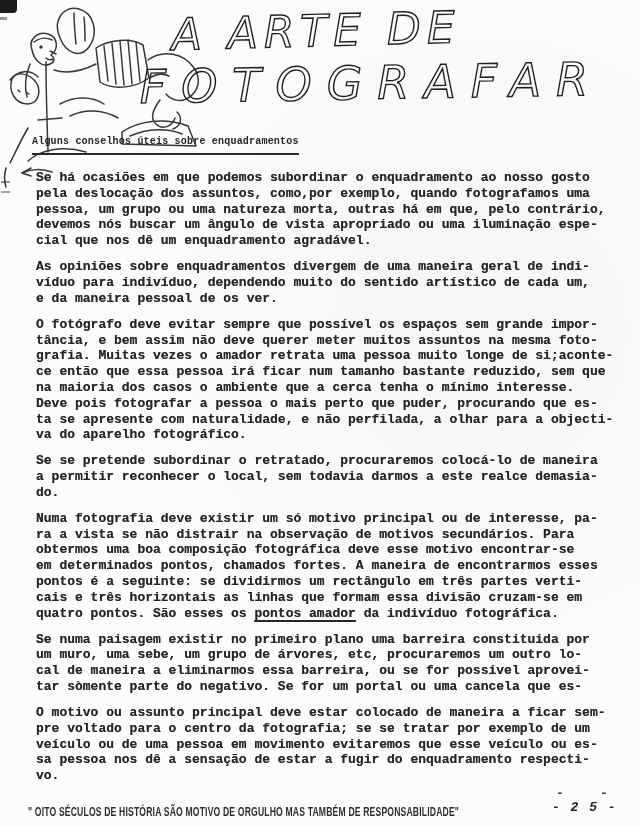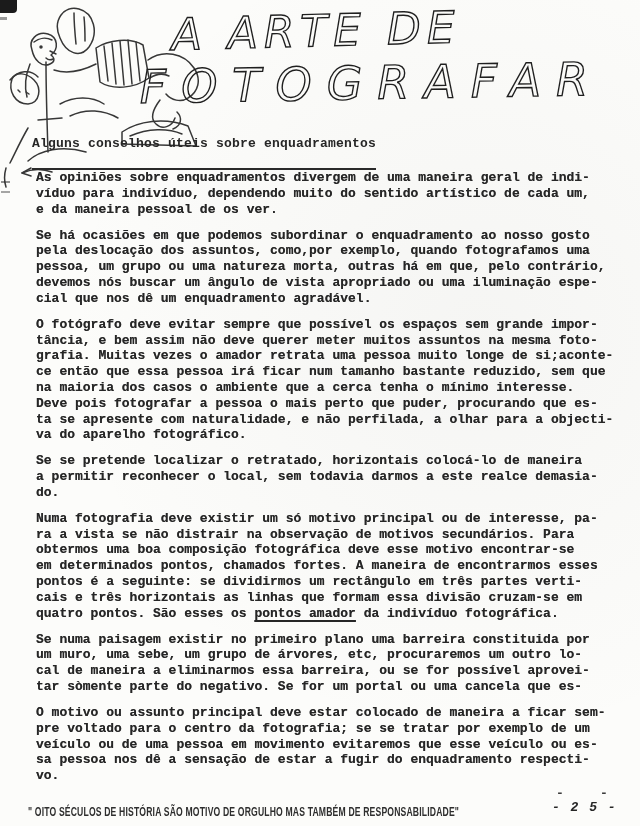--- a/index.html
+++ b/index.html
@@ -11,22 +11,22 @@
     overflow:hidden;color:#262626;
   }
   .corner-mark{position:absolute;left:0;top:0;width:17px;height:13px;background:#1b1b1b;border-bottom-right-radius:4px;}
   .corner-tick{position:absolute;left:0;top:17px;width:7px;height:3px;background:#555;opacity:.6;}
   .margin-specks{position:absolute;left:1px;top:181px;width:9px;height:8px;
     border-top:2px solid rgba(60,60,60,.55);border-bottom:2px solid rgba(60,60,60,.45);}
   .sketch{position:absolute;left:0;top:0;}
   .title-svg{position:absolute;left:0;top:0;}
   .heading{
     position:absolute;left:32px;top:136px;
-    font-weight:bold;font-size:13px;letter-spacing:.2px;
-    border-bottom:2px solid #2a2a2a;padding-bottom:17px;white-space:nowrap;
+    font-weight:bold;font-size:10px;letter-spacing:.2px;
+    border-bottom:2px solid #2a2a2a;padding-bottom:6px;white-space:nowrap;
   }
   .body-text{
     position:absolute;left:36px;top:170px;width:594px;
     font-size:13px;line-height:15.8px;font-weight:bold;
     text-shadow:0 0 .4px rgba(40,40,40,.65);
   }
   .para{margin:0 0 10.2px 0;white-space:pre-line;}
   .para .u{text-decoration:underline;text-underline-offset:3px;text-decoration-thickness:1.5px;}
   .footer-motto{
     position:absolute;left:28px;top:804px;
@@ -106,37 +106,37 @@
   <svg class="title-svg" width="640" height="125" viewBox="0 0 640 125" xmlns="http://www.w3.org/2000/svg">
     <g fill="none" stroke="#1f1f1f" stroke-width="1.4" font-family="'DejaVu Sans', sans-serif" font-style="oblique">
       <text x="172" y="50" font-size="44" letter-spacing="6" transform="rotate(-1.5 172 50)">A ARTE DE</text>
       <text x="140" y="103" font-size="46" letter-spacing="15" transform="rotate(-1 140 103)">FOTOGRAFAR</text>
     </g>
   </svg>
 
   <div class="heading">Alguns conselhos úteis sobre enquadramentos</div>
 
   <div class="body-text">
-    <p class="para">As opiniões sobre enquadramentos divergem de uma maneira geral de indi-
-víduo para indivíduo, dependendo muito do sentido artístico de cada um,
-e da maneira pessoal de os ver.</p>
     <p class="para">Se há ocasiões em que podemos subordinar o enquadramento ao nosso gosto
 pela deslocação dos assuntos, como,por exemplo, quando fotografamos uma
 pessoa, um grupo ou uma natureza morta, outras há em que, pelo contrário,
 devemos nós buscar um ângulo de vista apropriado ou uma iluminação espe-
 cial que nos dê um enquadramento agradável.</p>
+    <p class="para">As opiniões sobre enquadramentos divergem de uma maneira geral de indi-
+víduo para indivíduo, dependendo muito do sentido artístico de cada um,
+e da maneira pessoal de os ver.</p>
     <p class="para">O fotógrafo deve evitar sempre que possível os espaços sem grande impor-
 tância, e bem assim não deve querer meter muitos assuntos na mesma foto-
 grafia. Muitas vezes o amador retrata uma pessoa muito longe de si;aconte-
 ce então que essa pessoa irá ficar num tamanho bastante reduzido, sem que
 na maioria dos casos o ambiente que a cerca tenha o mínimo interesse.
 Deve pois fotografar a pessoa o mais perto que puder, procurando que es-
 ta se apresente com naturalidade, e não perfilada, a olhar para a objecti-
 va do aparelho fotográfico.</p>
-    <p class="para">Se se pretende localizar o retratado, horizontais colocá-lo de maneira
+    <p class="para">Se se pretende subordinar o retratado, procuraremos colocá-lo de maneira
 a permitir reconhecer o local, sem todavia darmos a este realce demasia-
 do.</p>
     <p class="para"><span>Numa fotografia deve existir um só motivo principal ou de interesse, pa-
 ra a vista se não distrair na observação de motivos secundários. Para
 obtermos uma boa composição fotográfica deve esse motivo encontrar-se
 em determinados pontos, chamados fortes. A maneira de encontrarmos esses
 pontos é a seguinte: se dividirmos um rectângulo em três partes verti-
 cais e três horizontais as linhas que formam essa divisão cruzam-se em
 quatro pontos. São esses os </span><span class="u">pontos amador</span><span> da indivíduo fotográfica.</span></p>
     <p class="para">Se numa paisagem existir no primeiro plano uma barreira constituida por

